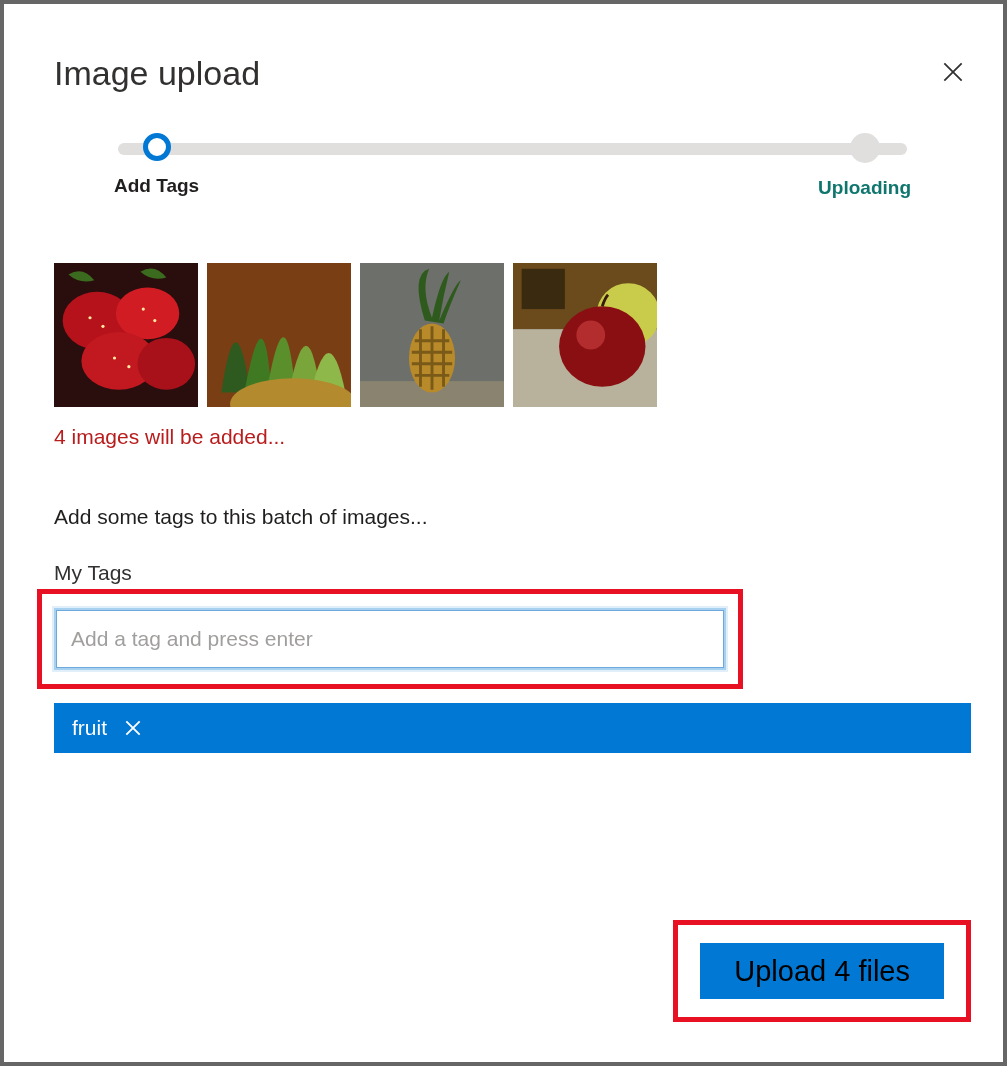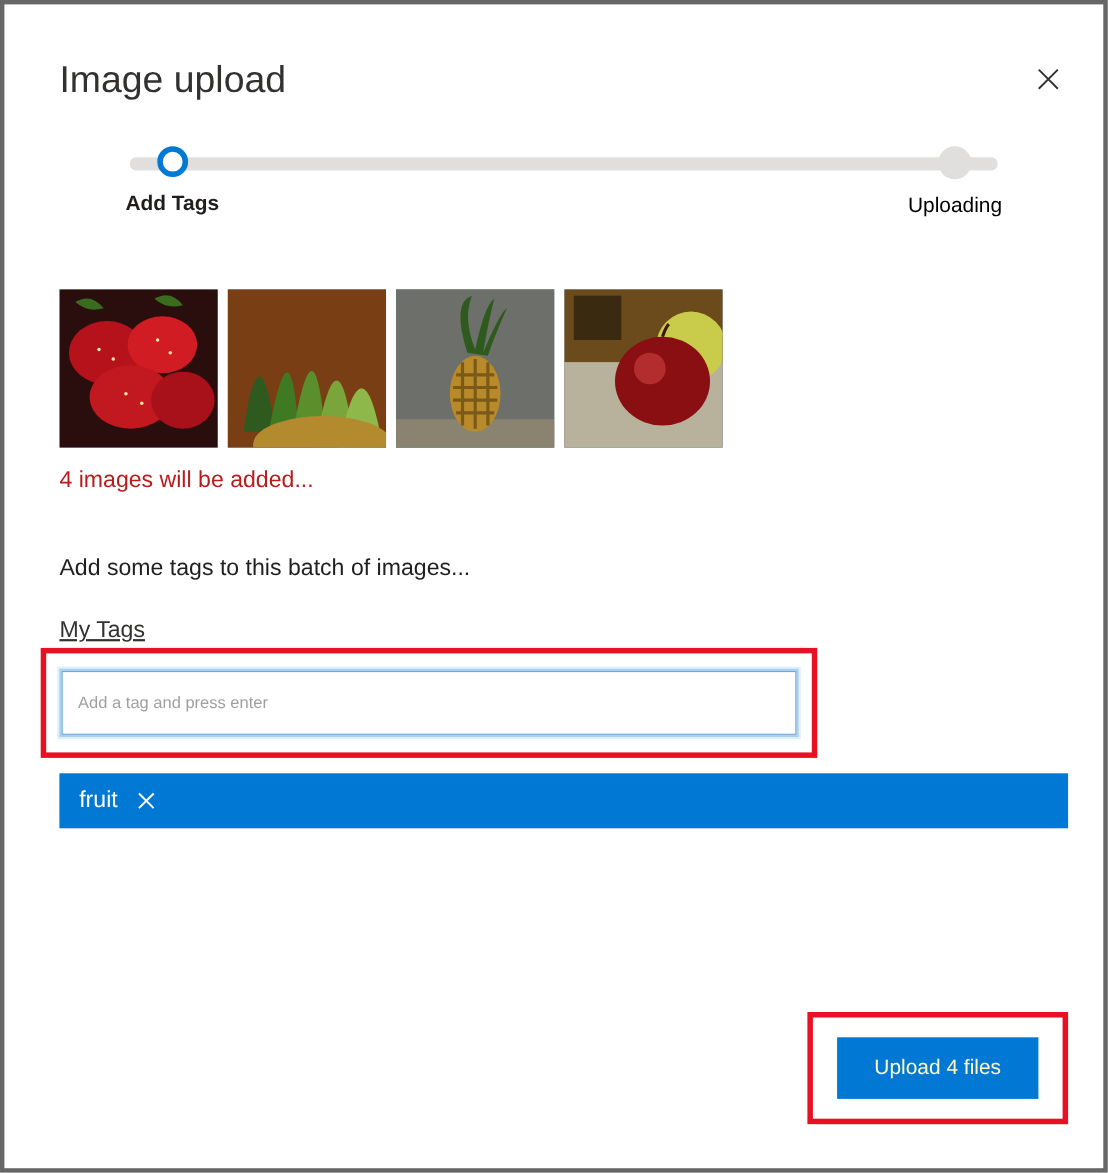--- a/index.html
+++ b/index.html
@@ -93,21 +93,21 @@
     border-radius: 50%;
     background: var(--light-gray);
     margin-bottom: 14px;
   }
   .step.active .dot {
     width: 28px; height: 28px;
     background: #fff;
     border: 5px solid var(--accent);
   }
   .step.active .label { font-weight: 600; color: #201f1e; }
-  .step .label { color: #000000; font-weight: 400; }
+  .step .label { color: #0f766e; font-weight: 700; }
 
   
   .thumbs {
     margin-top: 60px;
     display: flex;
     gap: 9px;
   }
   .thumb {
     width: 144px;
     height: 144px;
@@ -126,40 +126,39 @@
   .section-prompt {
     margin-top: 56px;
     font-size: 21px;
     font-weight: 400;
     color: #201f1e;
   }
   .mytags-label {
     margin-top: 32px;
     font-size: 21px;
     color: #323130;
-    text-decoration: underline;
   }
 
   
   .highlight-box {
     border: 5px solid var(--highlight-red);
     padding: 16px 14px;
     margin-top: 4px;
     width: 706px;
     margin-left: -17px;
   }
   .tag-input {
     width: 100%;
     height: 58px;
     border: 1px solid #6fa8dc;
     outline: 2px solid rgba(0,120,212,0.25);
     outline-offset: 0;
     box-shadow: 0 0 0 4px rgba(0,120,212,0.12);
     padding: 0 14px;
-    font-size: 15px;
+    font-size: 21px;
     color: #323130;
     font-family: inherit;
   }
   .tag-input::placeholder { color: #a19f9d; }
 
   
   .tag-chip {
     margin-top: 14px;
     display: inline-flex;
     align-items: center;
@@ -180,23 +179,23 @@
     margin-top: auto;
     display: flex;
     justify-content: flex-end;
   }
   .upload-highlight {
     border: 5px solid var(--highlight-red);
     padding: 18px 22px;
   }
   .upload-btn {
     background: var(--accent);
-    color: #fef9c3;
+    color: #000000;
     border: none;
-    font-size: 19px;
+    font-size: 29px;
     font-family: inherit;
     height: 56px;
     padding: 0 34px;
     cursor: pointer;
   }
 </style>
 </head>
 <body>
 
 <div class="outer-frame">

